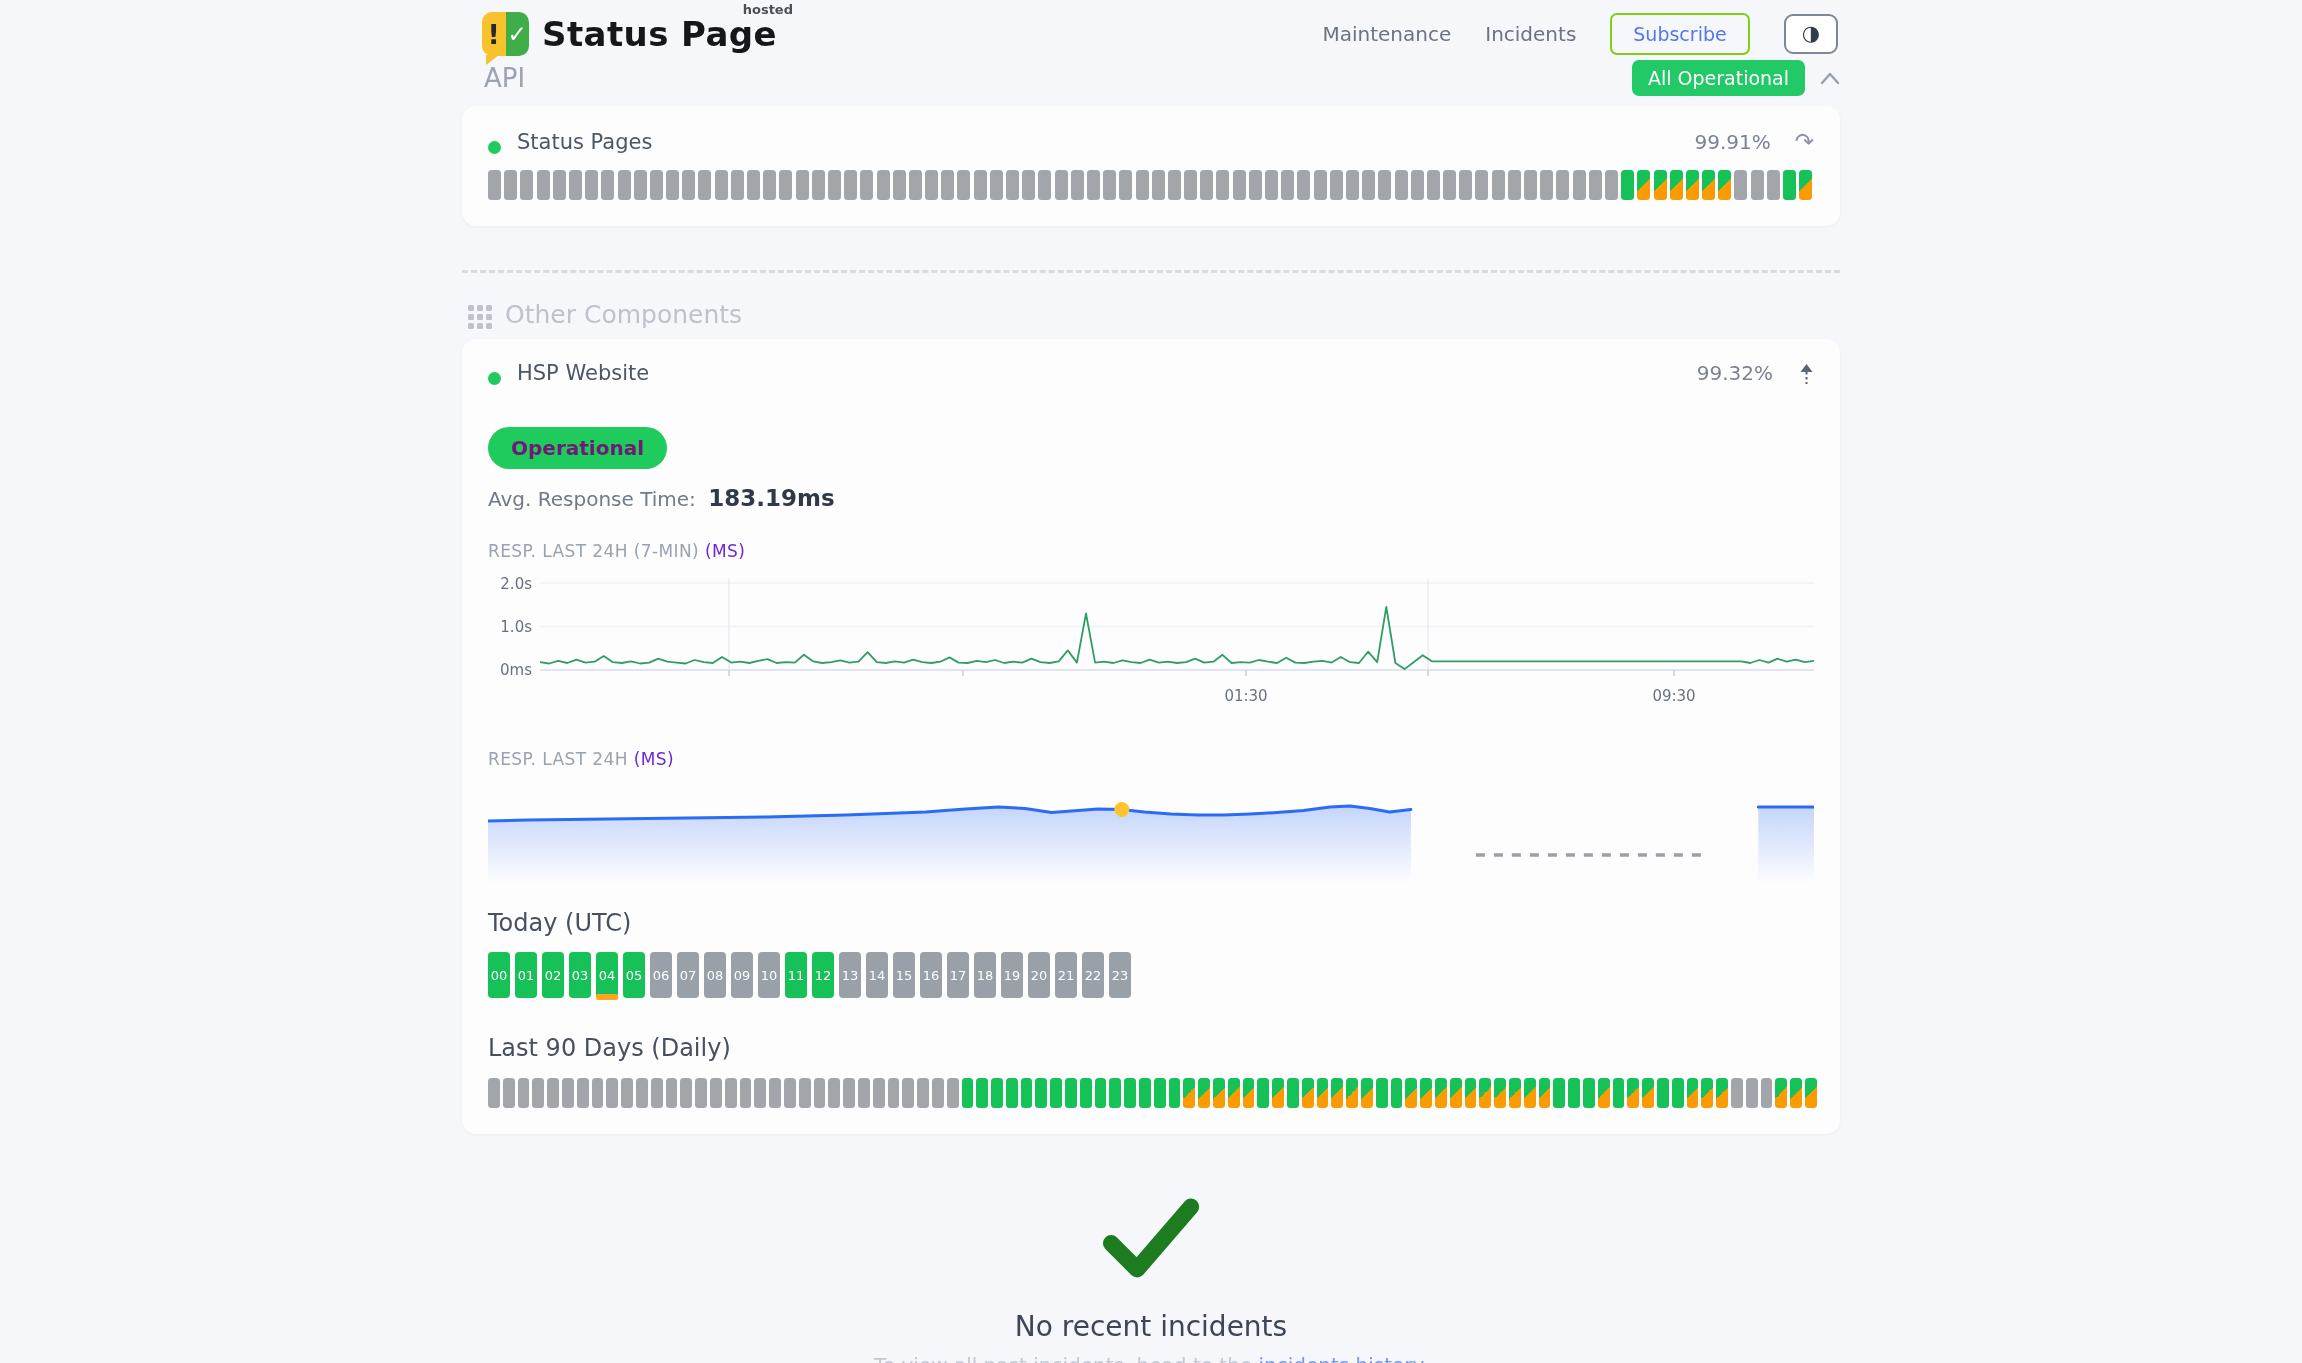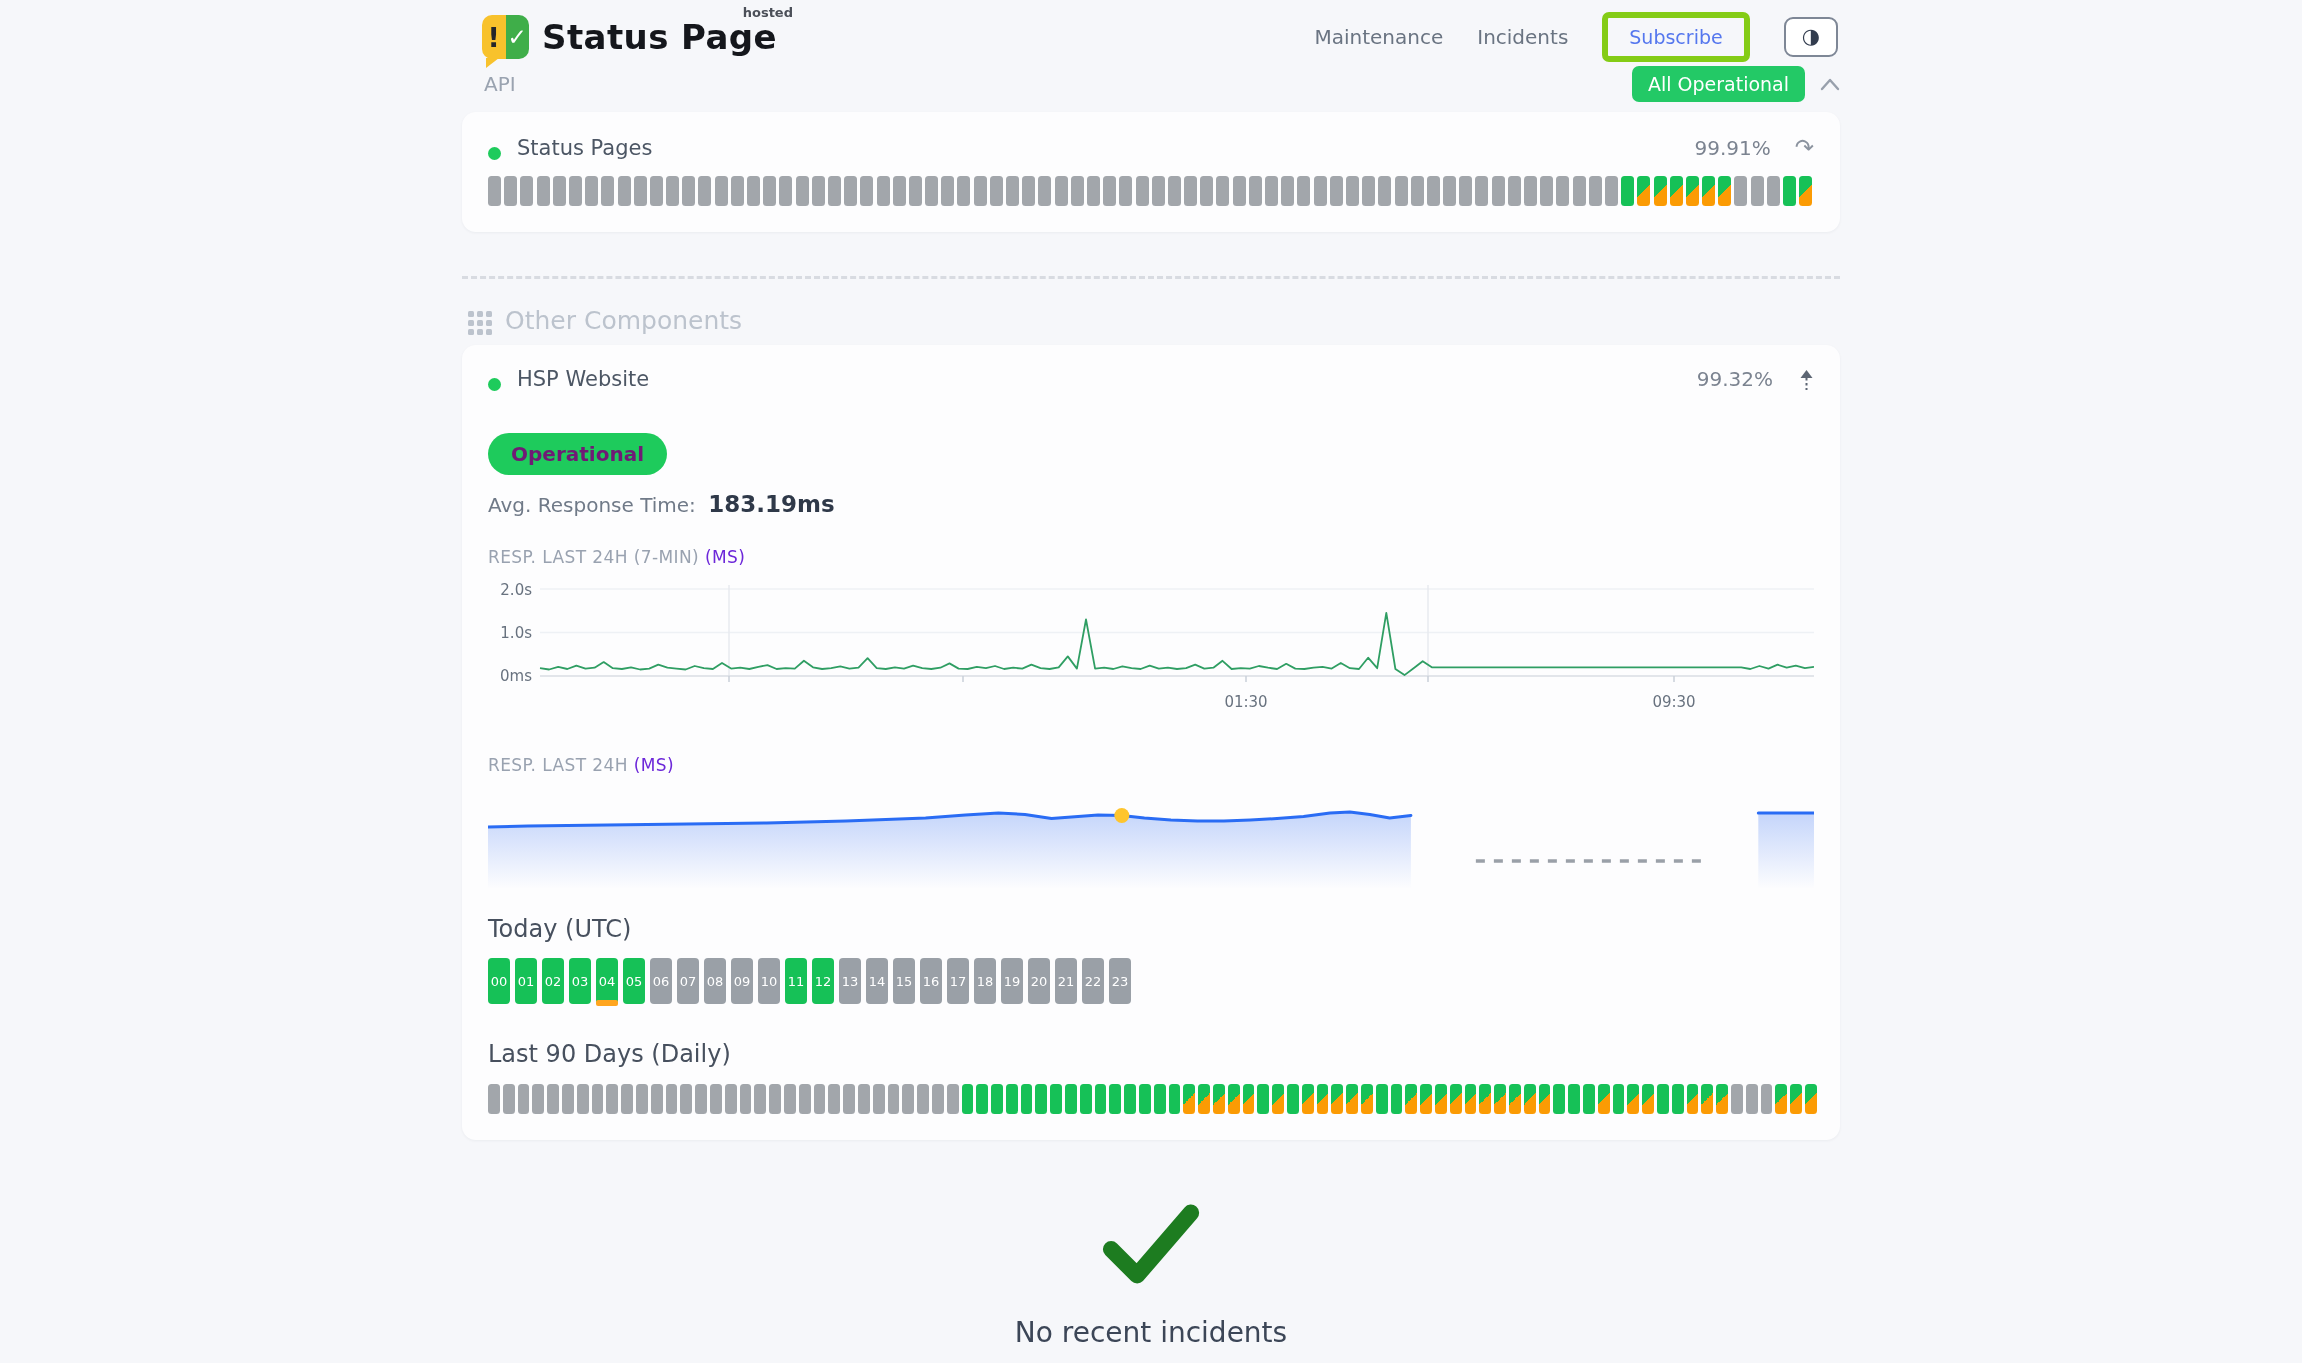--- a/index.html
+++ b/index.html
@@ -19,28 +19,28 @@
   .logo-half { width:50%; height:100%; display:flex; align-items:center; justify-content:center; font-weight:bold; }
   .logo-half.yellow { background:#f8c22c; border-radius:10px 0 0 10px; color:#23262b; font-size:27px; }
   .logo-half.green  { background:#3fae49; border-radius:0 10px 10px 0; color:#fff; font-size:23px; }
   .logo-icon::after { content:""; position:absolute; left:4px; bottom:-9px; width:0; height:0;
     border-top:10px solid #f8c22c; border-right:13px solid transparent; }
   .brand-text { position:relative; padding-right:8px; }
   .brand-name { font-size:34px; font-weight:800; color:#15171c; letter-spacing:.4px; }
   .hosted { position:absolute; top:-12px; right:-8px; font-size:13px; color:#4b4f58; font-weight:600; }
   .nav { display:flex; align-items:center; gap:34px; }
   .nav a { font-size:20px; color:#6a7482; cursor:pointer; text-decoration:none; }
-  .btn-subscribe { font-size:19px; color:#5577ee; border:6px solid #84cc16; border-radius:7px;
+  .btn-subscribe { font-size:19px; color:#5577ee; border:2px solid #84cc16; border-radius:7px;
     padding:8px 21px; background:transparent; cursor:pointer; font-family:inherit; }
   .btn-toggle { border:2px solid #7e8796; border-radius:9px; background:#fff; padding:5px 16px;
     font-size:21px; color:#323c4e; cursor:pointer; font-family:inherit; line-height:1.2; }
 
   
   .banner-row { display:flex; justify-content:space-between; align-items:center; margin-top:4px; padding:0 0 0 22px; }
-  .section-label { color:#9aa3b0; font-size:20px; }
+  .section-label { color:#9aa3b0; font-size:26px; }
   .banner-right { display:flex; align-items:center; gap:15px; }
   .badge { background:#23c966; color:#fff; font-size:19px; padding:7px 16px; border-radius:7px; cursor:pointer; }
   .chev { cursor:pointer; display:flex; align-items:center; }
 
   
   .card { background:#fdfdfe; border-radius:14px; padding:22px 26px 26px; margin-top:10px;
     box-shadow:0 1px 3px rgba(25,35,60,.05); }
   .comp-row { display:flex; align-items:flex-end; gap:16px; font-size:21px; color:#4c5664; cursor:pointer; }
   .dot { width:13px; height:13px; border-radius:50%; background:#1ecb5c; flex:none; }
   .spacer { flex:1; }

